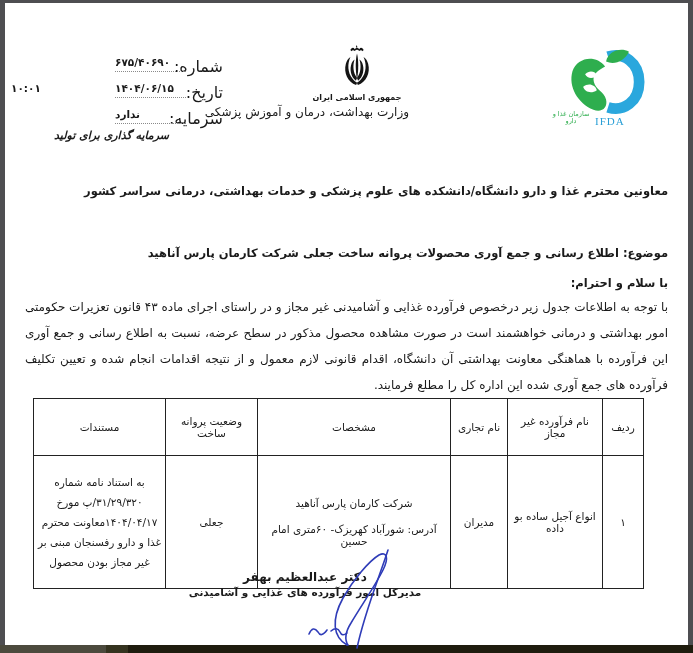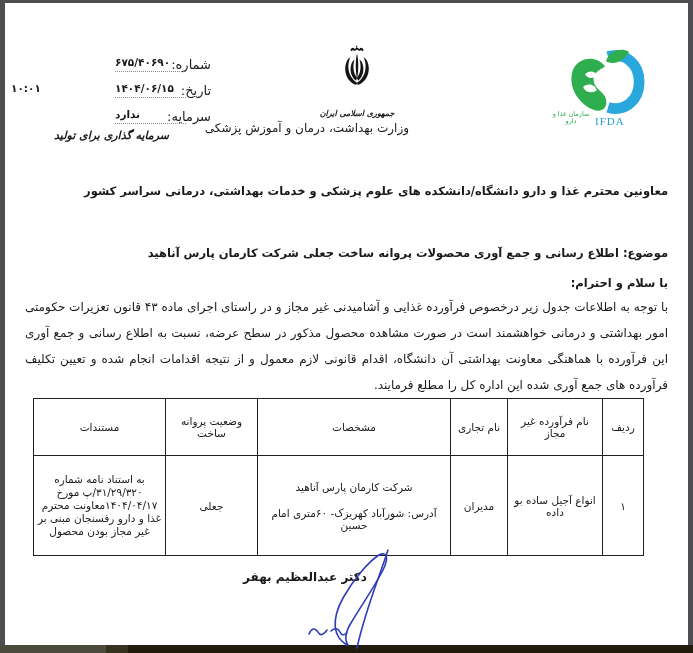--- a/index.html
+++ b/index.html
@@ -3,30 +3,30 @@
 <meta charset="utf-8">
 <style>
   html,body{margin:0;padding:0;}
   body{font-family:"DejaVu Sans",sans-serif;}
   .frame{position:relative;width:693px;height:653px;background:#4e4e51;overflow:hidden;}
   .page{position:absolute;left:5px;top:3px;width:683px;height:642px;background:#ffffff;direction:rtl;color:#1a1a1a;}
 
   
   .meta{position:absolute;left:2px;top:50px;width:216px;direction:rtl;}
   .meta-row{position:relative;height:26px;}
-  .meta-label{position:absolute;right:12px;top:4px;font-size:13px;}
+  .meta-label{position:absolute;right:0;top:4px;font-size:16px;}
   .meta-value{position:absolute;right:37px;top:0;width:71px;height:18px;line-height:18px;
               text-align:left;font-weight:bold;font-size:10.5px;border-bottom:1px dotted #8a8a8a;}
   .meta-time{position:absolute;left:4px;top:3px;font-weight:bold;font-size:10.5px;}
   .slogan{position:absolute;right:54px;top:76px;font-weight:bold;font-size:11px;white-space:nowrap;font-style:italic;}
 
   
   .emblem{position:absolute;left:300px;top:38px;width:104px;text-align:center;}
   .emblem svg{display:block;margin:0 auto;}
-  .emblem-country{font-size:8px;font-weight:bold;white-space:nowrap;margin-top:18px;font-style:italic;}
+  .emblem-country{font-size:8px;font-weight:bold;white-space:nowrap;margin-top:2px;}
   .emblem-ministry{font-size:12px;font-weight:normal;white-space:nowrap;margin-top:3px;}
 
   
   .ifda{position:absolute;left:552px;top:42px;width:96px;height:92px;}
   .ifda-acronym{position:absolute;left:38px;top:70px;font-family:"Liberation Serif",serif;
                 font-size:11px;letter-spacing:1px;color:#2a9fd6;}
   .ifda-org{position:absolute;left:-8px;top:66px;width:44px;font-size:6.5px;color:#2eae4e;
             text-align:center;line-height:7px;}
 
   
@@ -38,21 +38,21 @@
   .body-par{position:absolute;left:20px;top:291px;width:643px;font-size:12px;line-height:26px;
             text-align:justify;}
 
   
   .ptable{position:absolute;left:28px;top:395px;width:610px;border-collapse:collapse;
           font-size:10.5px;table-layout:fixed;}
   .ptable th,.ptable td{border:1px solid #222;text-align:center;vertical-align:middle;
           padding:16px 3px;font-weight:normal;}
   .ptable thead tr{height:22px;}
   .ptable tbody tr{height:100px;}
-  .cell-docs{line-height:13px;padding:2px 5px;}
+  .cell-docs{line-height:20px;padding:2px 5px;}
   .specs1{margin-bottom:14px;}
 
   
   .sig{position:absolute;left:170px;top:567px;width:260px;text-align:center;font-weight:bold;}
   .sig-name{font-size:12px;}
   .sig-title{font-size:10.5px;margin-top:2px;}
   .scribble{position:absolute;left:282px;top:545px;z-index:5;}
 
   
   .taskbar{position:absolute;left:0;top:645px;width:693px;height:8px;background:#1f1c0e;}
@@ -148,20 +148,21 @@
             <div>آدرس: شورآباد کهریزک- ۶۰متری امام حسین</div>
           </td>
           <td>جعلی</td>
           <td class="cell-docs">به استناد نامه شماره ۳۱/۲۹/۳۲۰/پ مورخ ۱۴۰۴/۰۴/۱۷معاونت محترم غذا و دارو رفسنجان مبنی بر غیر مجاز بودن محصول</td>
         </tr>
       </tbody>
     </table>
 
     <div class="sig">
       <div class="sig-name">دکتر عبدالعظیم بهفر</div>
+      <div class="sig-title">مدیرکل امور فرآورده های غذایی و آشامیدنی</div>
     </div>
     <svg class="scribble" width="140" height="102" viewBox="0 0 140 102">
       <g fill="none" stroke="#2f3cb8" stroke-width="1.6" stroke-linecap="round">
         <path d="M60,97 C46,89 44,72 56,50 C66,32 82,13 92,7 C100,3 102,10 96,22 C88,38 74,58 64,75 C59,83 57,91 61,97"></path>
         <path d="M101,2 C92,30 78,63 70,100"></path>
         <path d="M22,86 q4,-9 9,-2 q3,6 9,-2"></path>
         <path d="M44,83 q6,-5 9,1 q2,5 7,1"></path>
       </g>
     </svg>
 

